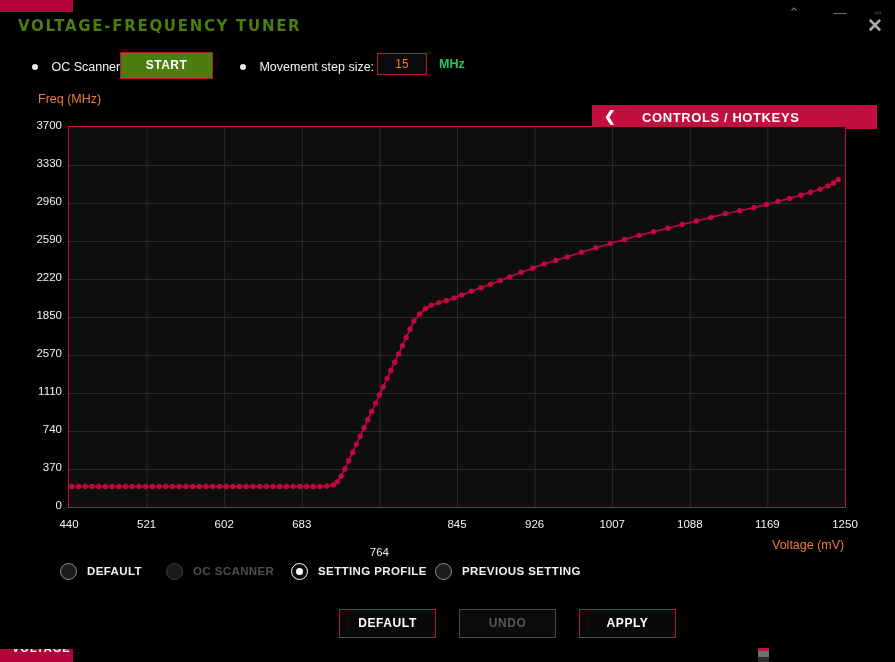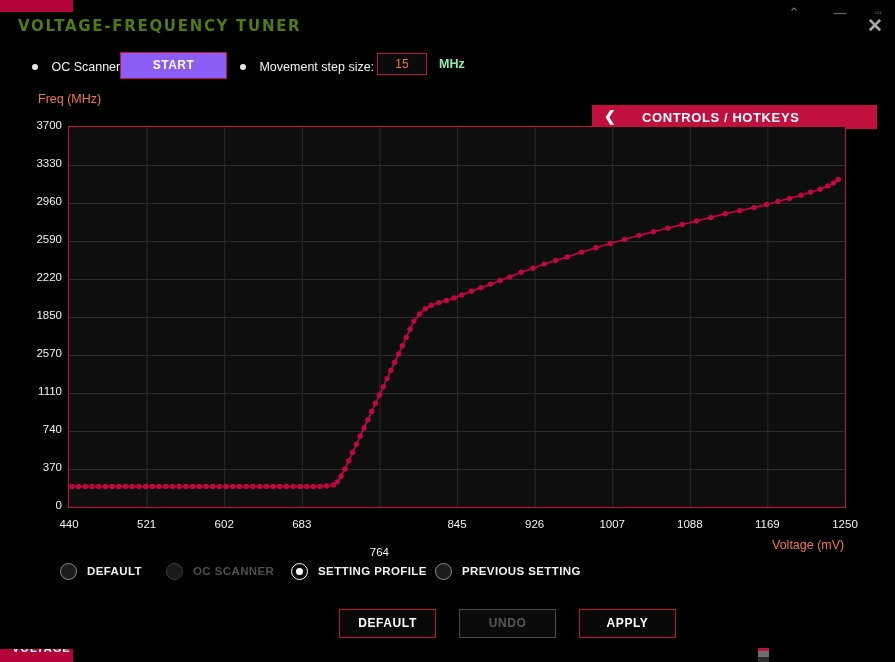--- a/index.html
+++ b/index.html
@@ -69,42 +69,42 @@
   }
   .tb-label {
     display: inline-block;
     color: #f2f2f2;
     font-size: 12.5px;
     vertical-align: middle;
   }
   .oc-scanner-group { position: absolute; left: 32px; top: 5px; }
   .btn-start {
     position: absolute; left: 120px; top: 0px;
-    width: 107px; height: 27px;
+    width: 93px; height: 27px;
     border: 1px solid #c10f3e;
-    background: #8b5cf6;
+    background: #4d7c0f;
     color: #ffffff;
     font-size: 12px; font-weight: bold;
     letter-spacing: .5px;
     line-height: 25px; text-align: center;
     cursor: pointer;
   }
   .step-group { position: absolute; left: 240px; top: 5px; }
   .step-input {
     position: absolute; left: 137px; top: -4px;
     width: 50px; height: 22px;
     border: 1px solid #c10f3e;
     background: #0b0b0c;
     color: #ef7632;
     font-size: 12px;
     text-align: center;
     line-height: 20px;
     font-family: "Liberation Sans", sans-serif;
   }
-  .step-unit { position: absolute; left: 199px; top: 0px; color: #86efac; font-size: 12.5px; font-weight: bold; }
+  .step-unit { position: absolute; left: 199px; top: 0px; color: #22c55e; font-size: 12.5px; font-weight: bold; }
 
   .controls-hotkeys {
     position: absolute; left: 592px; top: 53px;
     width: 285px; height: 24px;
     background: #c10f3e;
     color: #ffffff;
     cursor: pointer;
   }
   .controls-hotkeys .chev {
     position: absolute; left: 12px; top: 3px;

